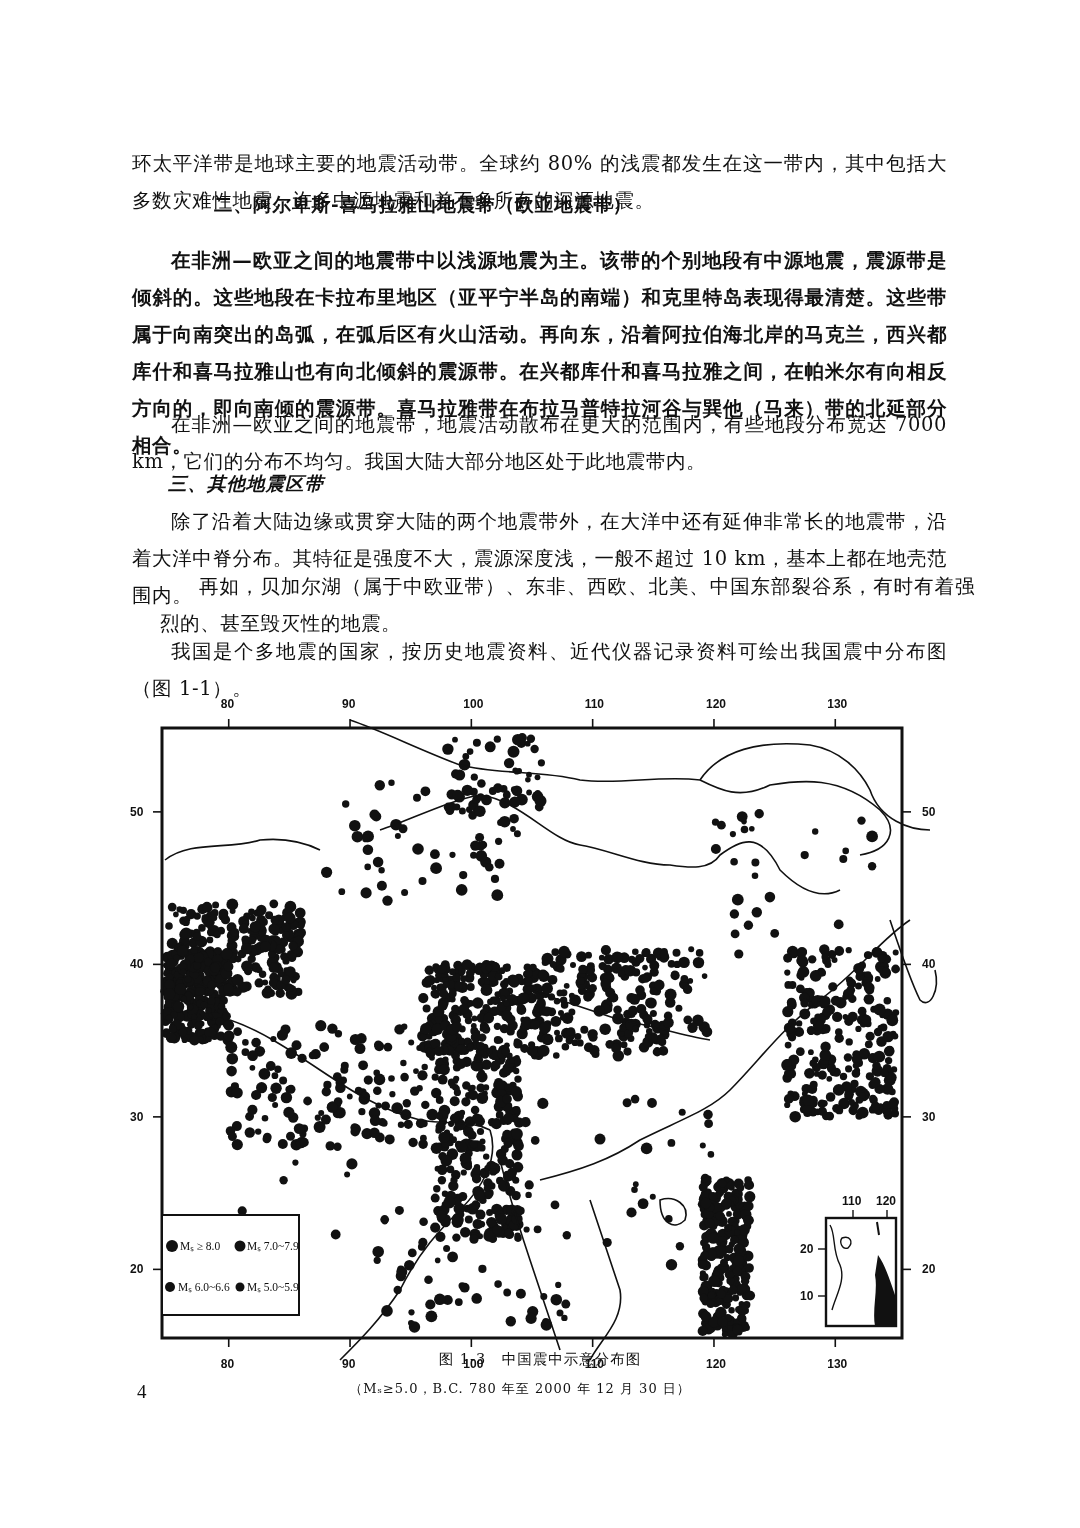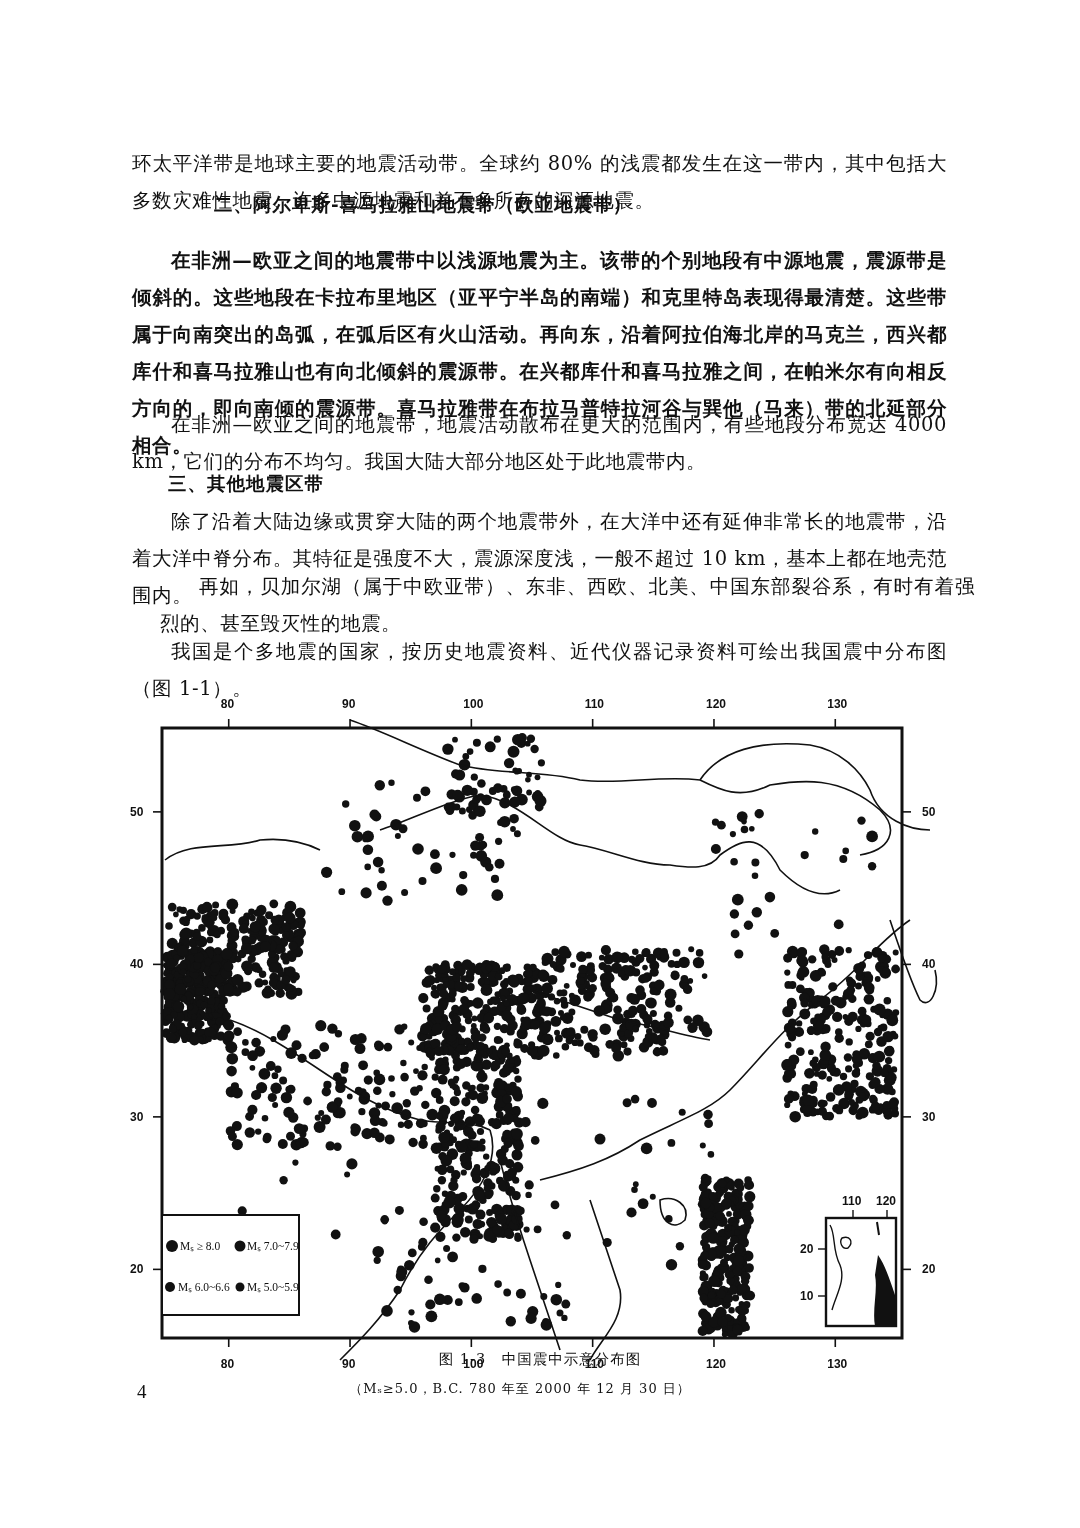--- a/index.html
+++ b/index.html
@@ -18,22 +18,22 @@
              font-family:"DejaVu Serif", serif; letter-spacing:1px; }
   .page-number { position:absolute; left:137px; top:1381px; font-size:19px;
                  font-family:"Liberation Serif", serif; }
 </style>
 </head>
 <body>
 
 <div class="para" style="top:145px;">环太平洋带是地球主要的地震活动带。全球约 80% 的浅震都发生在这一带内，其中包括大多数灾难性地震、许多中源地震和差不多所有的深源地震。</div>
 <div class="heading" style="top:192px;margin-left:46px;">二、阿尔卑斯-喜马拉雅山地震带（欧亚地震带）</div>
 <div class="para indent" style="top:242px;font-weight:bold;">在非洲—欧亚之间的地震带中以浅源地震为主。该带的个别地段有中源地震，震源带是倾斜的。这些地段在卡拉布里地区（亚平宁半岛的南端）和克里特岛表现得最清楚。这些带属于向南突出的岛弧，在弧后区有火山活动。再向东，沿着阿拉伯海北岸的马克兰，西兴都库什和喜马拉雅山也有向北倾斜的震源带。在兴都库什和喜马拉雅之间，在帕米尔有向相反方向的，即向南倾的震源带。喜马拉雅带在布拉马普特拉河谷与巽他（马来）带的北延部分相合。</div>
-<div class="para indent" style="top:406px;">在非洲—欧亚之间的地震带，地震活动散布在更大的范围内，有些地段分布宽达 4000 km，它们的分布不均匀。我国大陆大部分地区处于此地震带内。</div>
-<div class="heading" style="top:471px;">三、其他地震区带</div>
+<div class="para indent" style="top:406px;">在非洲—欧亚之间的地震带，地震活动散布在更大的范围内，有些地段分布宽达 7000 km，它们的分布不均匀。我国大陆大部分地区处于此地震带内。</div>
+<div class="heading" style="top:471px;font-style:italic;">三、其他地震区带</div>
 <div class="para indent" style="top:503px;">除了沿着大陆边缘或贯穿大陆的两个地震带外，在大洋中还有延伸非常长的地震带，沿着大洋中脊分布。其特征是强度不大，震源深度浅，一般不超过 10 km，基本上都在地壳范围内。</div>
 <div class="para indent" style="top:568px;margin-left:28px;">再如，贝加尔湖（属于中欧亚带）、东非、西欧、北美、中国东部裂谷系，有时有着强烈的、甚至毁灭性的地震。</div>
 <div class="para indent" style="top:633px;">我国是个多地震的国家，按历史地震资料、近代仪器记录资料可绘出我国震中分布图（图 1-1）。</div>
 
 <div id="map-wrap">
   <svg id="map-svg" width="830" height="680">
     <g id="epicenters">
         <circle cx="135.5" cy="277.0" r="4.8" fill="#111111"></circle>
         <circle cx="181.0" cy="242.7" r="5.0" fill="#111111"></circle>
         <circle cx="71.1" cy="224.1" r="5.1" fill="#111111"></circle>

